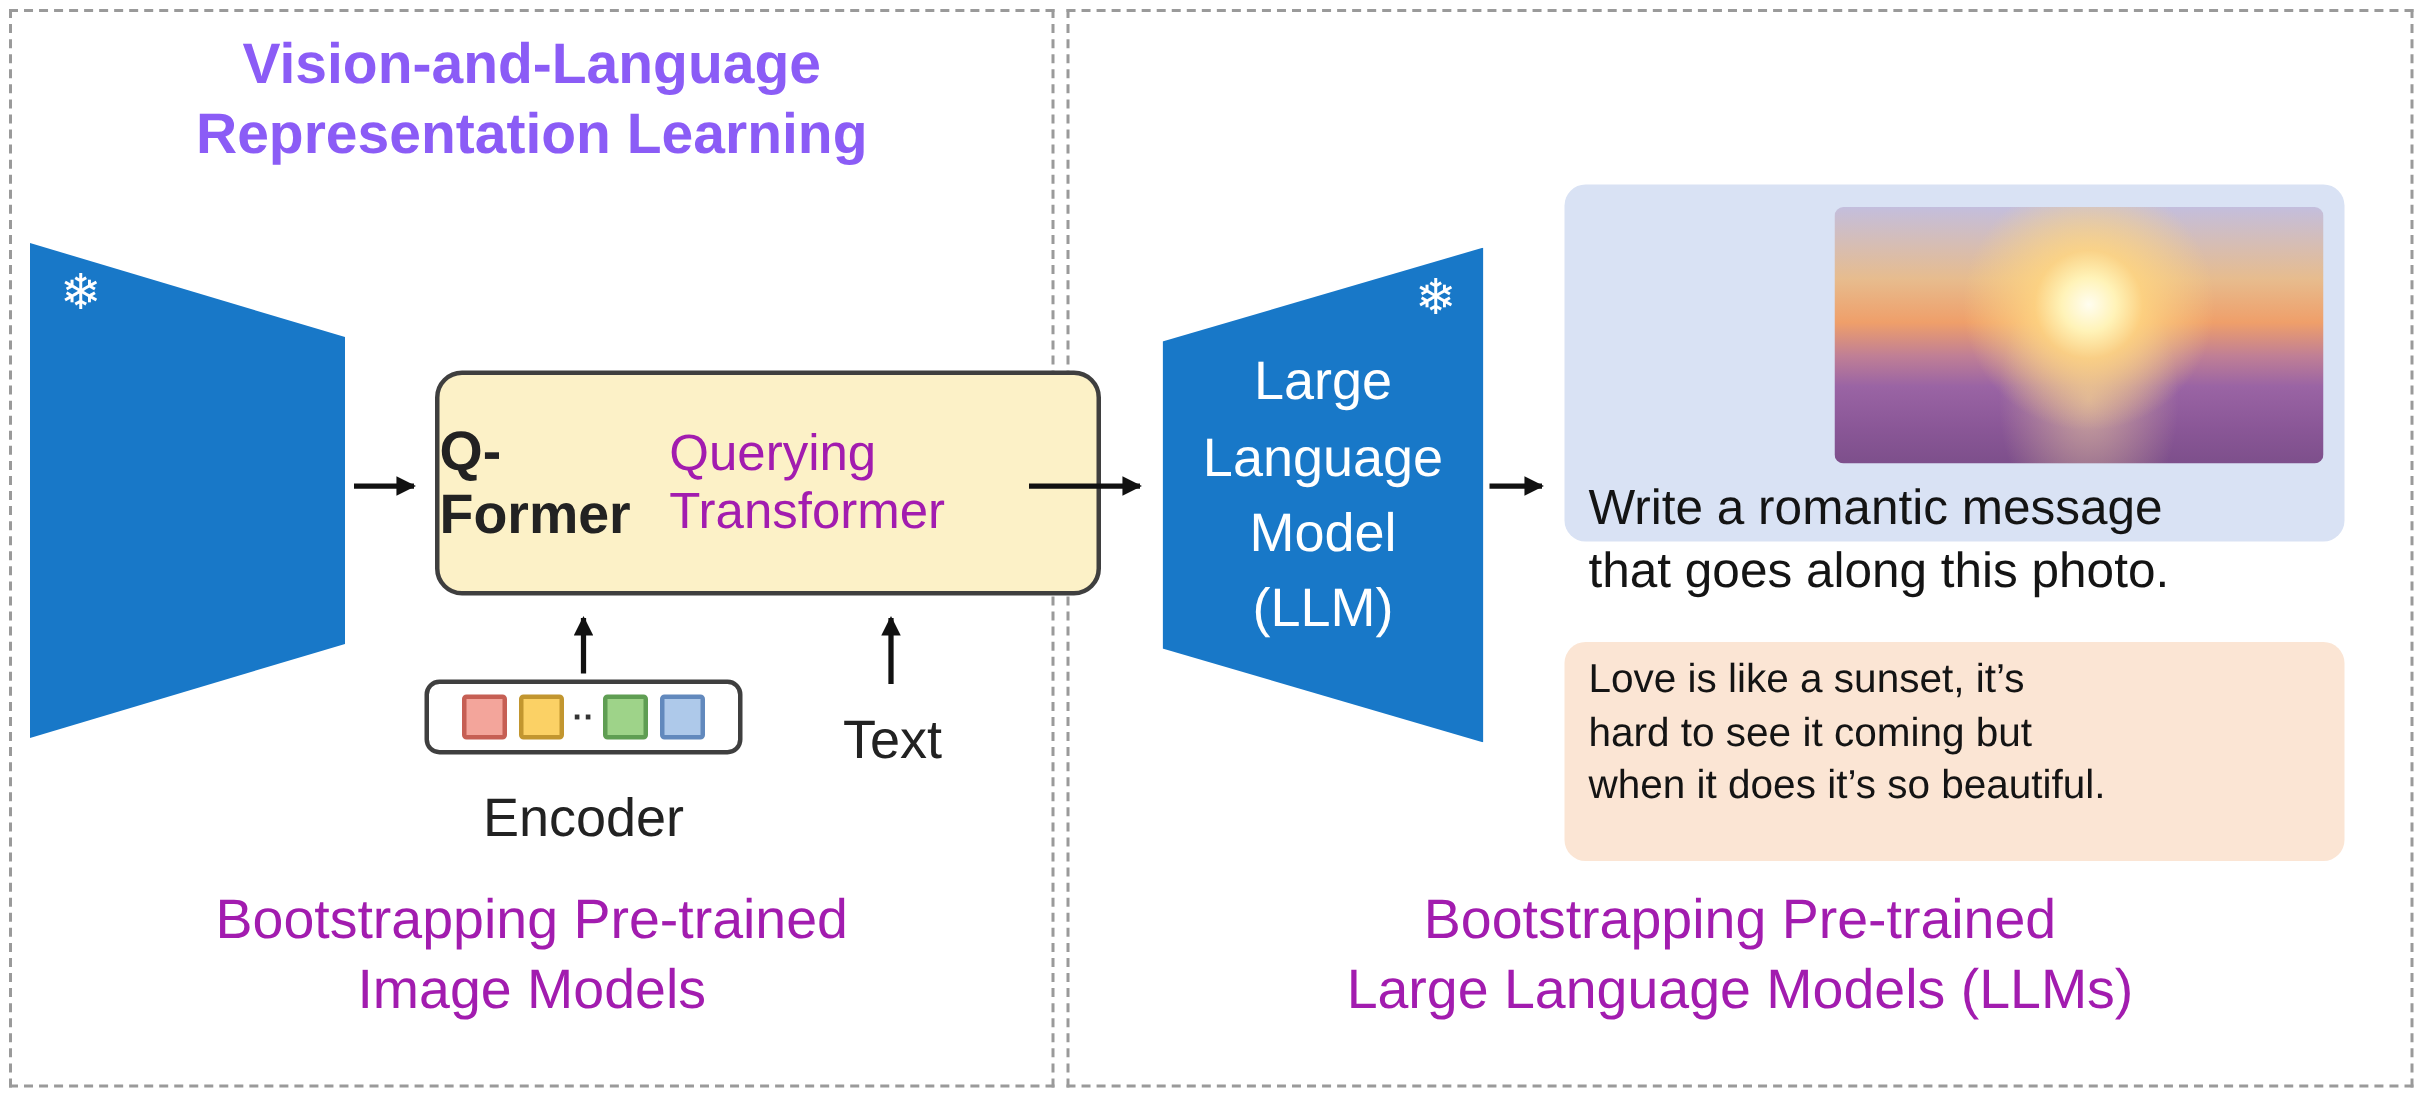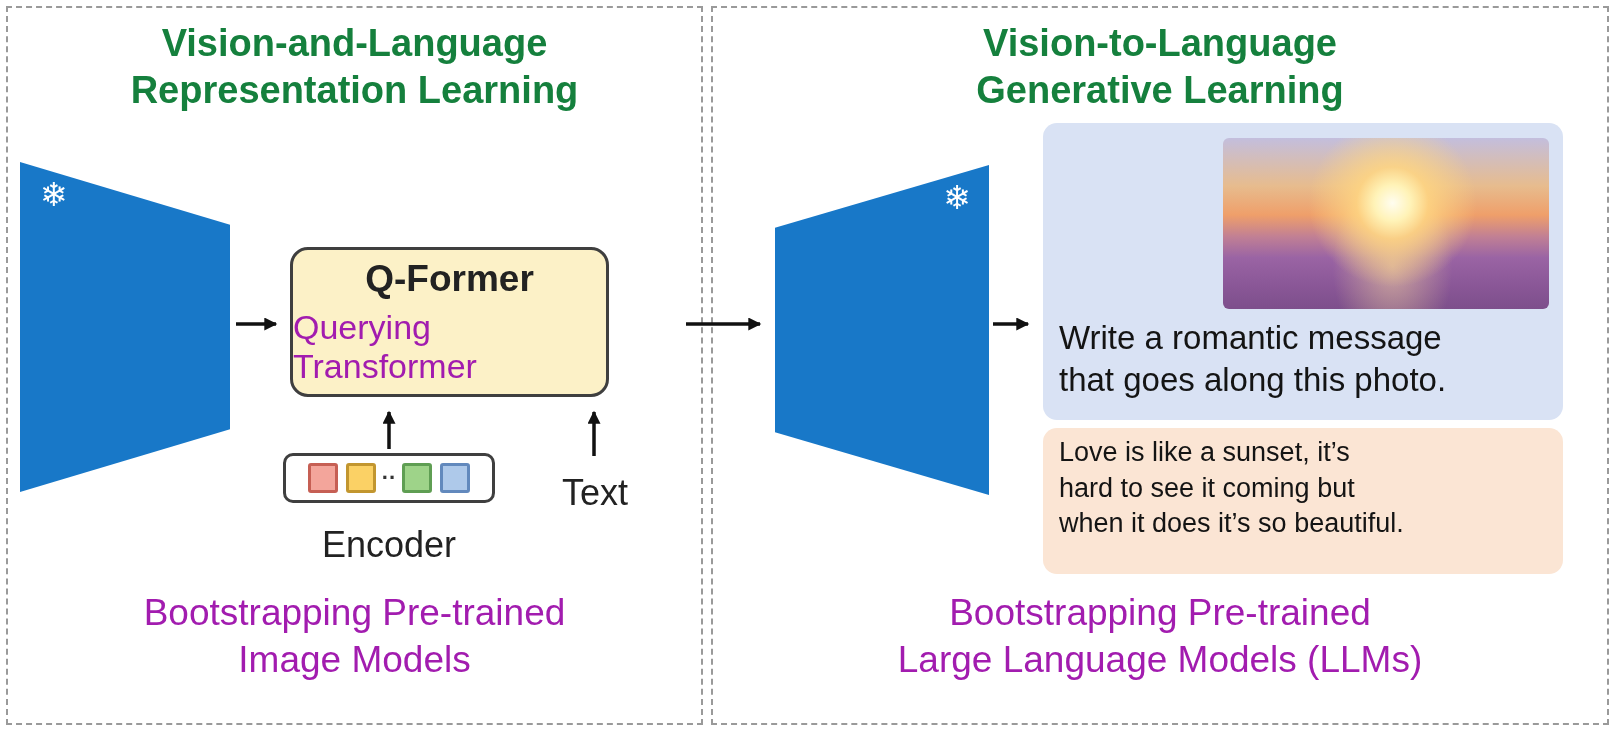--- a/index.html
+++ b/index.html
@@ -5,57 +5,57 @@
   html,body{margin:0;padding:0;background:#ffffff;}
   .canvas{
     position:relative;width:1617px;height:731px;background:#fff;
     font-family:"Liberation Sans",sans-serif;color:#1a1a1a;overflow:hidden;
   }
   .pre{white-space:pre-line;}
   .panel{position:absolute;border:2px dashed var(--dashed-border,#9a9a9a);box-sizing:border-box;background:#fff;}
   #panel-left{left:6px;top:6px;width:697px;height:719px;}
   #panel-right{left:711px;top:6px;width:898px;height:719px;}
 
-  .title{position:absolute;top:20px;text-align:center;font-weight:bold;font-size:38px;line-height:1.24;color:#15803d;}
+  .title{position:absolute;top:20px;text-align:center;font-weight:bold;font-size:38px;line-height:1.24;color:#8b5cf6;}
   #title-left{left:6px;width:697px;}
   #title-right{left:711px;width:898px;}
 
   .caption{position:absolute;top:590px;text-align:center;font-weight:normal;font-size:37px;line-height:1.26;color:#a21caf;}
   #caption-left{left:6px;width:697px;}
   #caption-right{left:711px;width:898px;}
 
   .trap{position:absolute;background:var(--encoder-blue,#1878c8);display:flex;align-items:center;justify-content:center;}
   #image-encoder{left:20px;top:162px;width:210px;height:330px;clip-path:polygon(0 0,100% 19%,100% 81%,0 100%);}
   #llm{left:775px;top:165px;width:214px;height:330px;clip-path:polygon(0 19%,100% 0,100% 100%,0 81%);}
   .trap-label{color:#fff;font-size:36px;line-height:1.4;text-align:center;}
   .snowflake{position:absolute;color:#fff;font-size:33px;line-height:1;}
   #image-encoder .snowflake{left:20px;top:16px;}
   #llm .snowflake{right:18px;top:16px;}
 
   #qformer{
-    position:absolute;left:290px;top:247px;width:319px;height:150px;box-sizing:border-box;
+    position:absolute;left:290px;top:247px;width:444px;height:150px;box-sizing:border-box;
     background:var(--qformer-fill,#fcf1c7);border:3px solid var(--box-border,#3f3f3f);border-radius:18px;
-    display:flex;flex-direction:column;align-items:center;justify-content:center;gap:8px;
+    display:flex;flex-direction:row;align-items:center;justify-content:center;gap:8px;
   }
   .qformer-title{font-weight:bold;font-size:37px;color:#222;}
   .qformer-subtitle{font-size:34px;color:#a21caf;}
 
   #query-tokens{
     position:absolute;left:283px;top:453px;width:212px;height:50px;box-sizing:border-box;
     background:#fff;border:3px solid var(--box-border,#3f3f3f);border-radius:10px;
     display:flex;align-items:center;justify-content:center;gap:8px;
   }
   .qtoken{width:30px;height:30px;box-sizing:border-box;border:3px solid;border-radius:3px;}
   .qellipsis{font-size:22px;font-weight:bold;color:#333;line-height:1;margin:0 -2px;}
 
   #queries-label{position:absolute;left:283px;top:524px;width:212px;text-align:center;font-size:36px;color:#222;}
   #text-label{position:absolute;left:539px;top:461px;width:112px;text-align:center;font-size:36px;color:#222;margin-top:11px;}
 
   #prompt-box{
-    position:absolute;left:1043px;top:123px;width:520px;height:297px;
+    position:absolute;left:1043px;top:123px;width:520px;height:238px;
     background:var(--prompt-fill,#d9e2f4);border-radius:14px;
   }
   #sunset-photo{
     position:absolute;left:180px;top:15px;width:326px;height:171px;border-radius:6px;
     background:
       radial-gradient(circle at 52% 38%, #fffdf0 0%, #fff3b8 9%, rgba(255,214,130,0.85) 18%, rgba(248,170,100,0.0) 42%),
       radial-gradient(ellipse 60px 90px at 52% 75%, rgba(255,226,160,0.55) 0%, rgba(255,226,160,0.0) 100%),
       linear-gradient(180deg,#c3bedd 0%,#e7bc8e 28%,#ef9f6a 45%,#c07f95 58%,#9a64a4 70%,#8a5797 86%,#7d4f8b 100%);
   }
   .prompt-text{position:absolute;left:16px;top:194px;font-size:33px;line-height:1.28;color:#141414;}
@@ -72,22 +72,20 @@
 <body>
 
 <div class="canvas">
 
   <div class="panel" id="panel-left"></div>
 
   <div class="panel" id="panel-right"></div>
 
   <div class="title pre" id="title-left">Vision-and-Language
 Representation Learning</div>
-  <div class="title pre" id="title-right">Vision-to-Language
-Generative Learning</div>
 
   <div class="trap" id="image-encoder">
     <span class="snowflake">❄</span>
   </div>
 
   <div id="qformer">
     <span class="qformer-title">Q-Former</span>
     <span class="qformer-subtitle">Querying Transformer</span>
   </div>
 
@@ -99,20 +97,24 @@
       <span class="qtoken" style="background: rgb(174, 201, 234); border-color: rgb(98, 137, 189);"></span>
     </div>
   <div id="queries-label">Encoder</div>
   <div id="text-label">Text</div>
 
   <div class="caption pre" id="caption-left">Bootstrapping Pre-trained
 Image Models</div>
 
   <div class="trap" id="llm">
     <span class="snowflake">❄</span>
+    <span class="trap-label pre">Large
+Language
+Model
+(LLM)</span>
   </div>
 
   <div id="prompt-box">
     <div id="sunset-photo"></div>
     <div class="prompt-text pre">Write a romantic message
 that goes along this photo.</div>
   </div>
 
   <div id="response-box">
     <div class="response-text pre">Love is like a sunset, it’s

